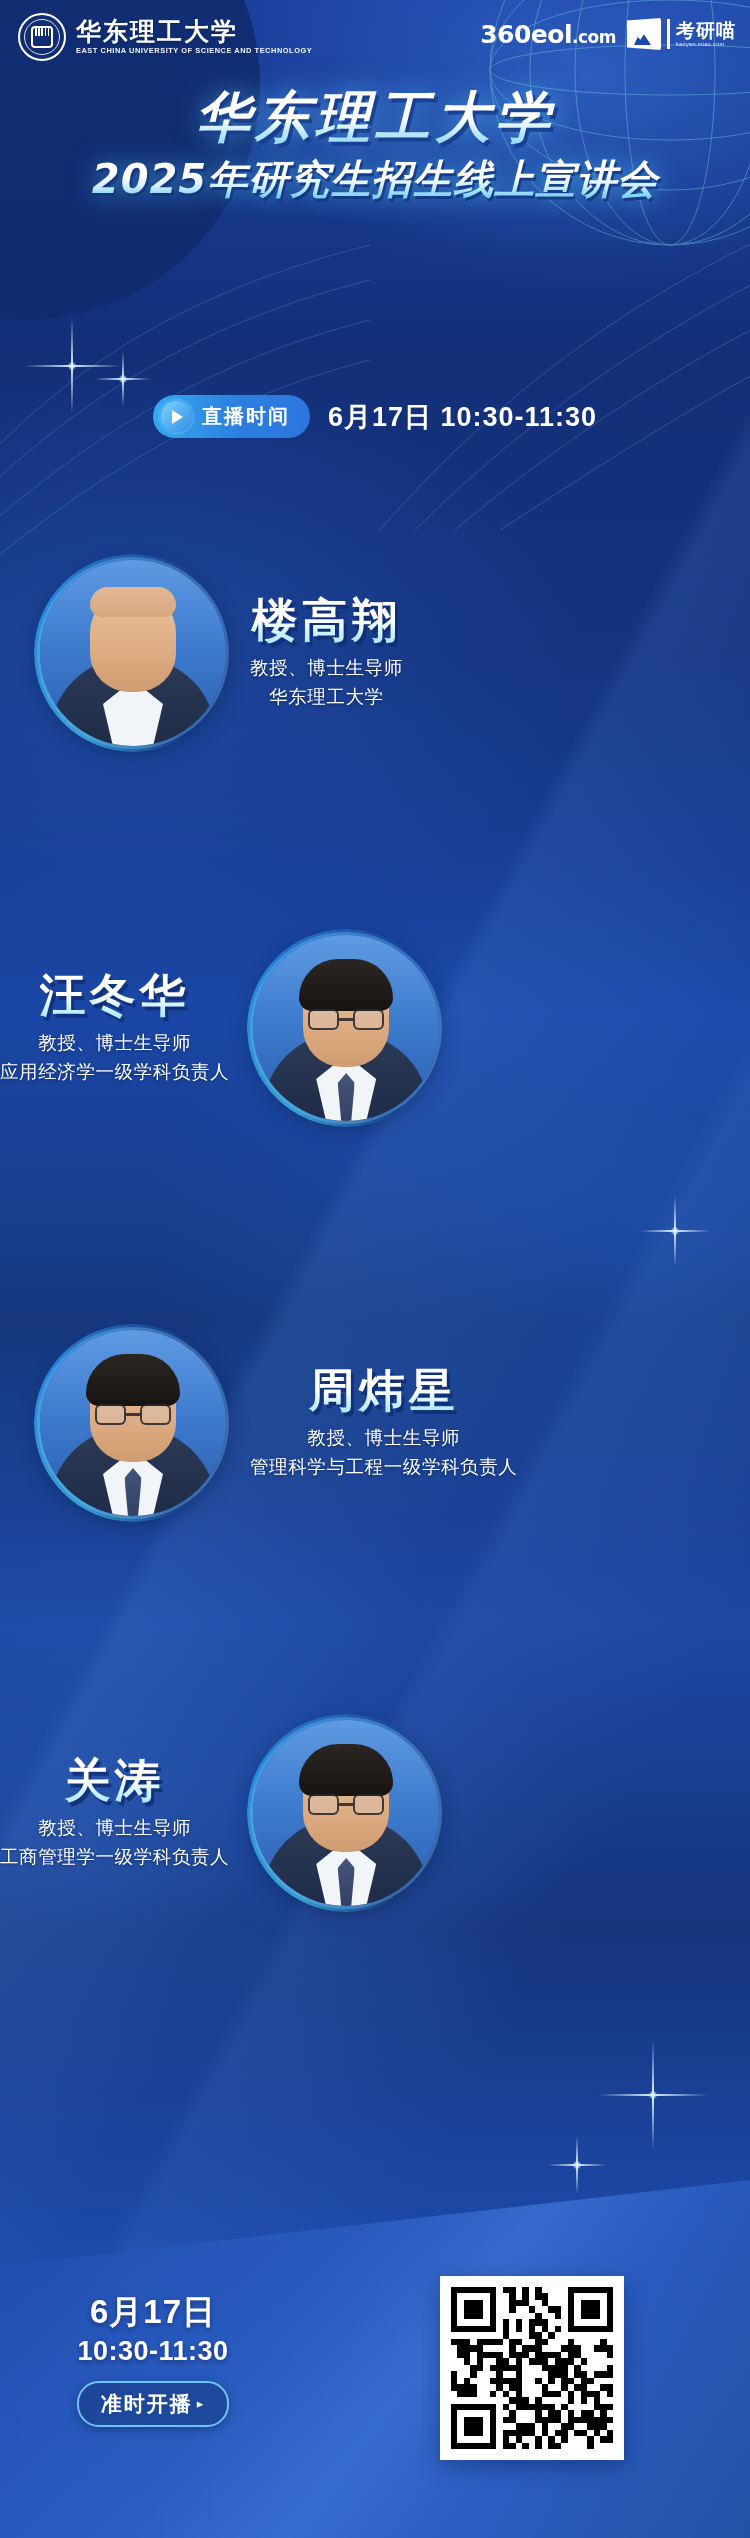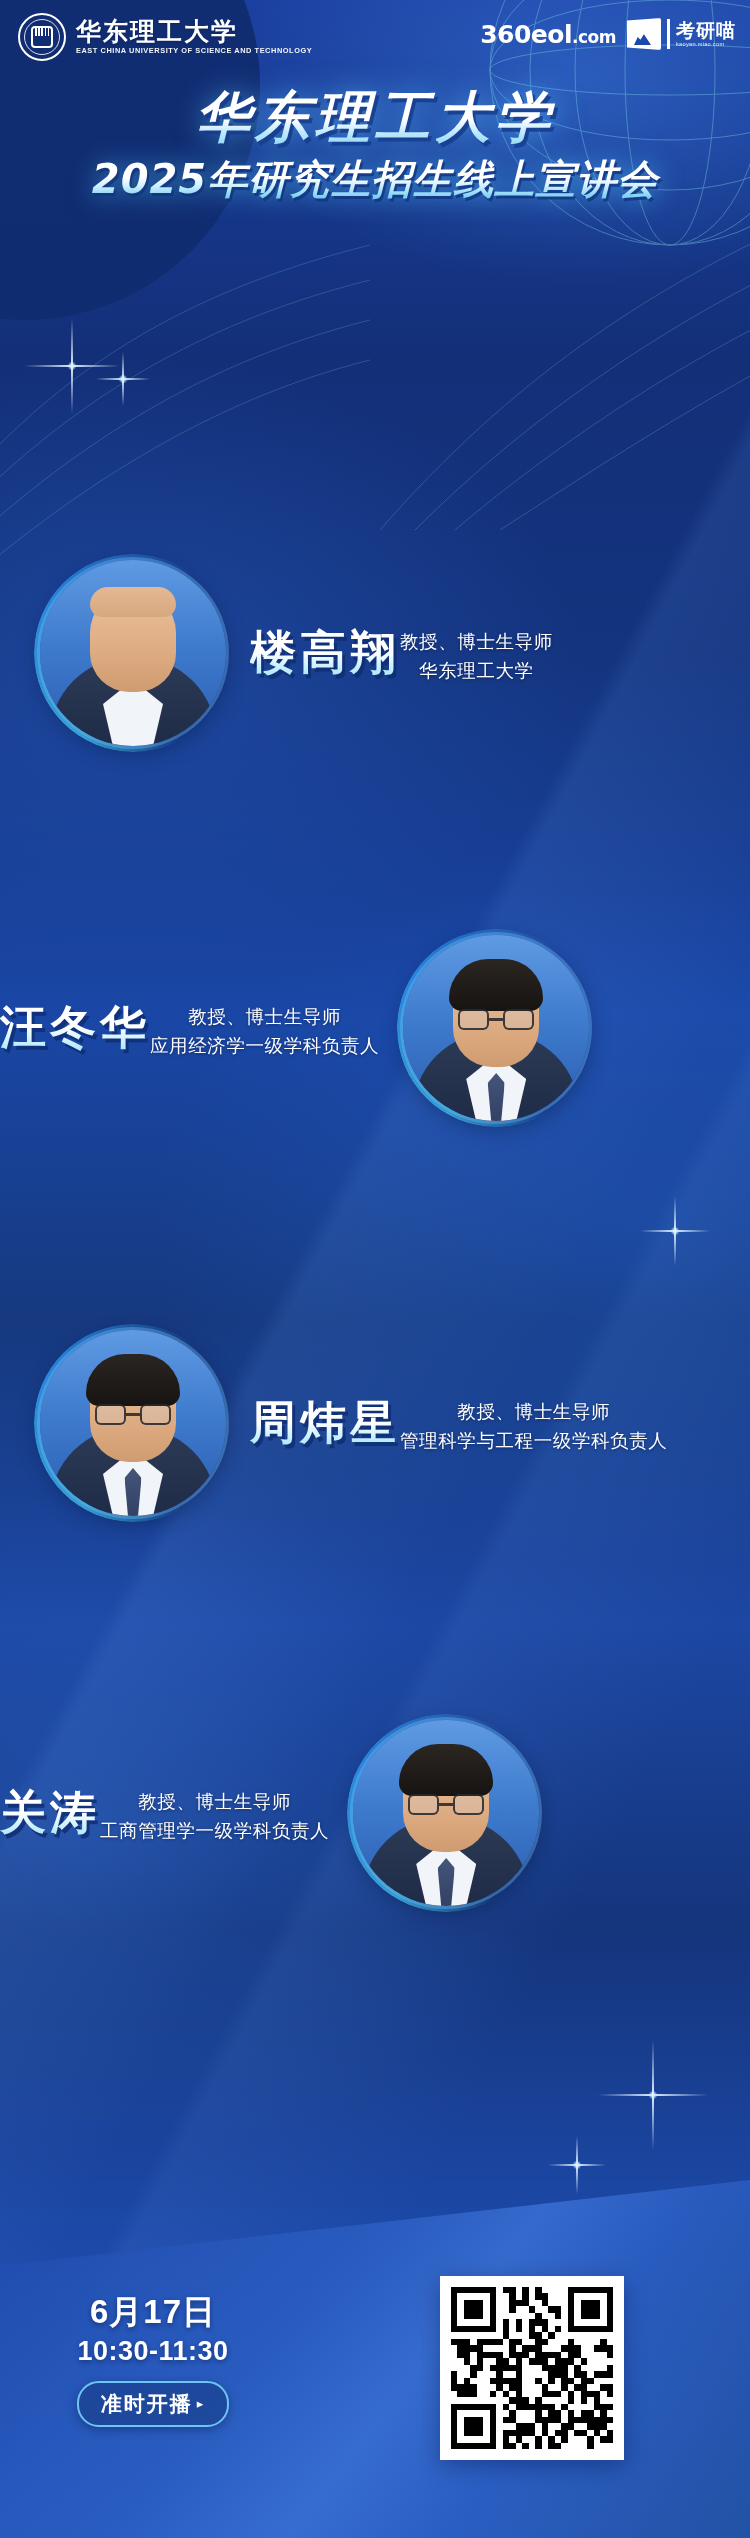--- a/index.html
+++ b/index.html
@@ -177,21 +177,21 @@
     background:linear-gradient(180deg,#2b2622,#171310); }
   .ph-hair.bald { width:86px; height:30px; top:27px; background:linear-gradient(180deg,#e4b894,#d6a87f);
     border-radius:44px 44px 30px 30px; }
   .ph-glasses { position:absolute; left:50%; top:74px; width:76px; height:22px;
     transform:translateX(-50%); }
   .ph-glasses span { position:absolute; top:0; width:31px; height:21px; border:2.5px solid rgba(35,35,40,.85);
     border-radius:6px; background:rgba(210,230,255,.18); }
   .ph-glasses span.l { left:0; } .ph-glasses span.r { right:0; }
   .ph-glasses i { position:absolute; left:31px; top:9px; width:14px; height:2.5px; background:rgba(35,35,40,.85); }
 
-  .speaker-info { display:flex; flex-direction:row;justify-content:center; }
+  .speaker-info { display:flex; flex-direction:column;justify-content:center; }
   .speaker.left  .speaker-info { margin-left:24px; align-items:center; }
   .speaker.right .speaker-info { margin-right:24px; align-items:center; }
   .speaker-name {
     font-size:46px; font-weight:bold; letter-spacing:4px; line-height:1.12;
     font-family:"DejaVu Sans","Liberation Sans",sans-serif;
     background:linear-gradient(180deg,#ffffff 48%,#d9f4ff 68%,#9fe4fa 100%);
     -webkit-background-clip:text; background-clip:text; color:transparent;
     filter:drop-shadow(3px 4px 0 rgba(14,44,112,.8));
   }
   .speaker-titles { margin-top:8px; text-align:center; }
@@ -307,20 +307,29 @@
         </div>
       </div>
     </div>
   </div>
 
   <div class="title-block">
     <div class="title-main">华东理工大学</div>
     <div class="title-sub">2025年研究生招生线上宣讲会</div>
   </div>
 
+  <div class="live-row">
+    <div class="live-pill">
+      <div class="play-circle">
+          <div class="play-tri"></div>
+        </div>
+      <div class="live-pill-label">直播时间</div>
+    </div>
+    <div class="live-time">6月17日  10:30-11:30</div>
+  </div>
 
   <div class="speaker left" style="top:560px;">
     <div class="portrait-wrap">
       <div class="portrait-ring"></div>
       <div class="portrait">
         <div class="ph-bg"></div>
           <div class="ph-shoulders"></div>
           <div class="ph-shirt"></div>
         <div class="ph-neck"></div>
           <div class="ph-head"></div>

